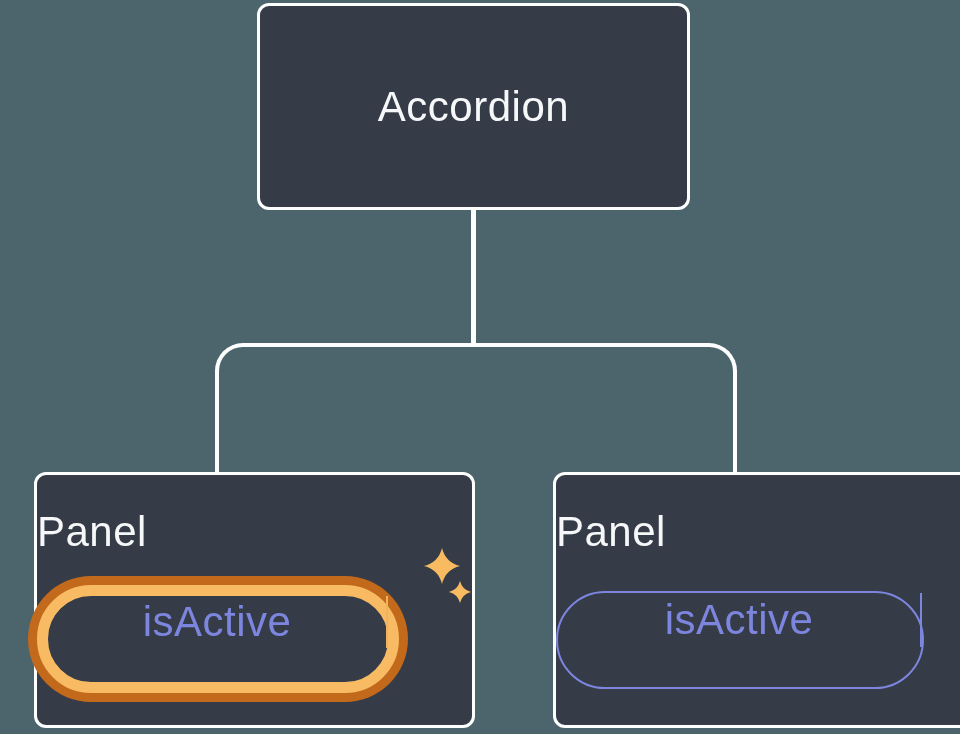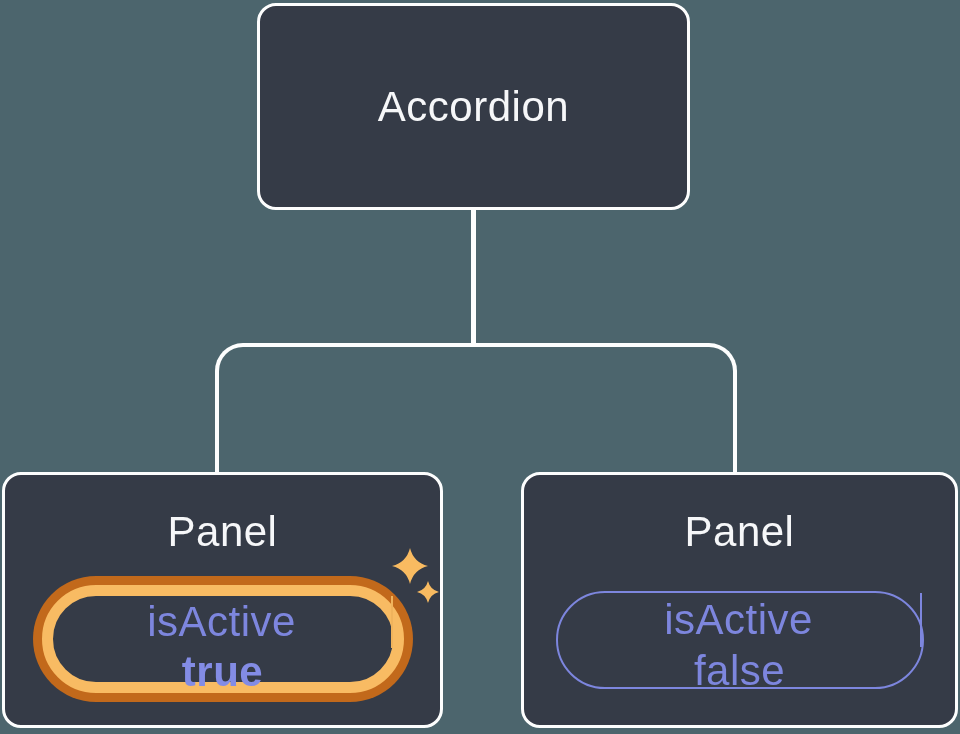--- a/index.html
+++ b/index.html
@@ -25,21 +25,21 @@
     width: 960px;
     height: 734px;
     background: var(--page-bg);
     overflow: hidden;
   }
 
   .box {
     position: absolute;
     background: var(--box-bg);
     border: 3px solid var(--box-border);
-    border-radius: 19px;
+    border-radius: 12px;
   }
 
   .root-box {
     left: 257px; top: 3px;
     width: 433px; height: 207px;
     display: flex;
     align-items: center;
     justify-content: center;
   }
 
@@ -65,21 +65,22 @@
     border-left: 4px solid var(--connector);
     border-right: 4px solid var(--connector);
     border-radius: 28px 28px 0 0;
   }
 
   .panel-box {
     top: 472px;
     height: 256px;
     display: flex;
     flex-direction: column;
-    align-items: center;
+    align-items: flex-start;
+    margin-left: 32px;
   }
   .panel-left  { left: 2px;   width: 441px; }
   .panel-right { left: 521px; width: 437px; }
 
   .panel-title {
     margin-top: 31px;
     color: var(--title-text);
     font-size: 42px;
     font-weight: 500;
     letter-spacing: 0.5px;
@@ -142,31 +143,29 @@
   </div>
 
   <div class="stem"></div>
   <div class="bracket"></div>
 
   <div class="box panel-box panel-left">
     <div class="panel-title">Panel</div>
 
     <div class="pill pill-highlight">
       <div class="pill-cell pill-cell-key">isActive</div>
-      <div class="pill-cell pill-cell-value value-bold">true</div>
     </div>
 
     <svg class="sparkles" viewBox="0 0 52 58" aria-hidden="true">
       <path d="M21 1 Q24.6 15.4 39 19 Q24.6 22.6 21 37 Q17.4 22.6 3 19 Q17.4 15.4 21 1 Z" fill="#F9BB61"></path>
       <path d="M39 34 Q41.2 42.8 50 45 Q41.2 47.2 39 56 Q36.8 47.2 28 45 Q36.8 42.8 39 34 Z" fill="#F9BB61"></path>
     </svg>
   </div>
 
   <div class="box panel-box panel-right">
     <div class="panel-title">Panel</div>
 
     <div class="pill pill-plain">
       <div class="pill-cell pill-cell-key">isActive</div>
-      <div class="pill-cell pill-cell-value">false</div>
     </div>
   </div>
 
 </div>
 
 </body></html>

